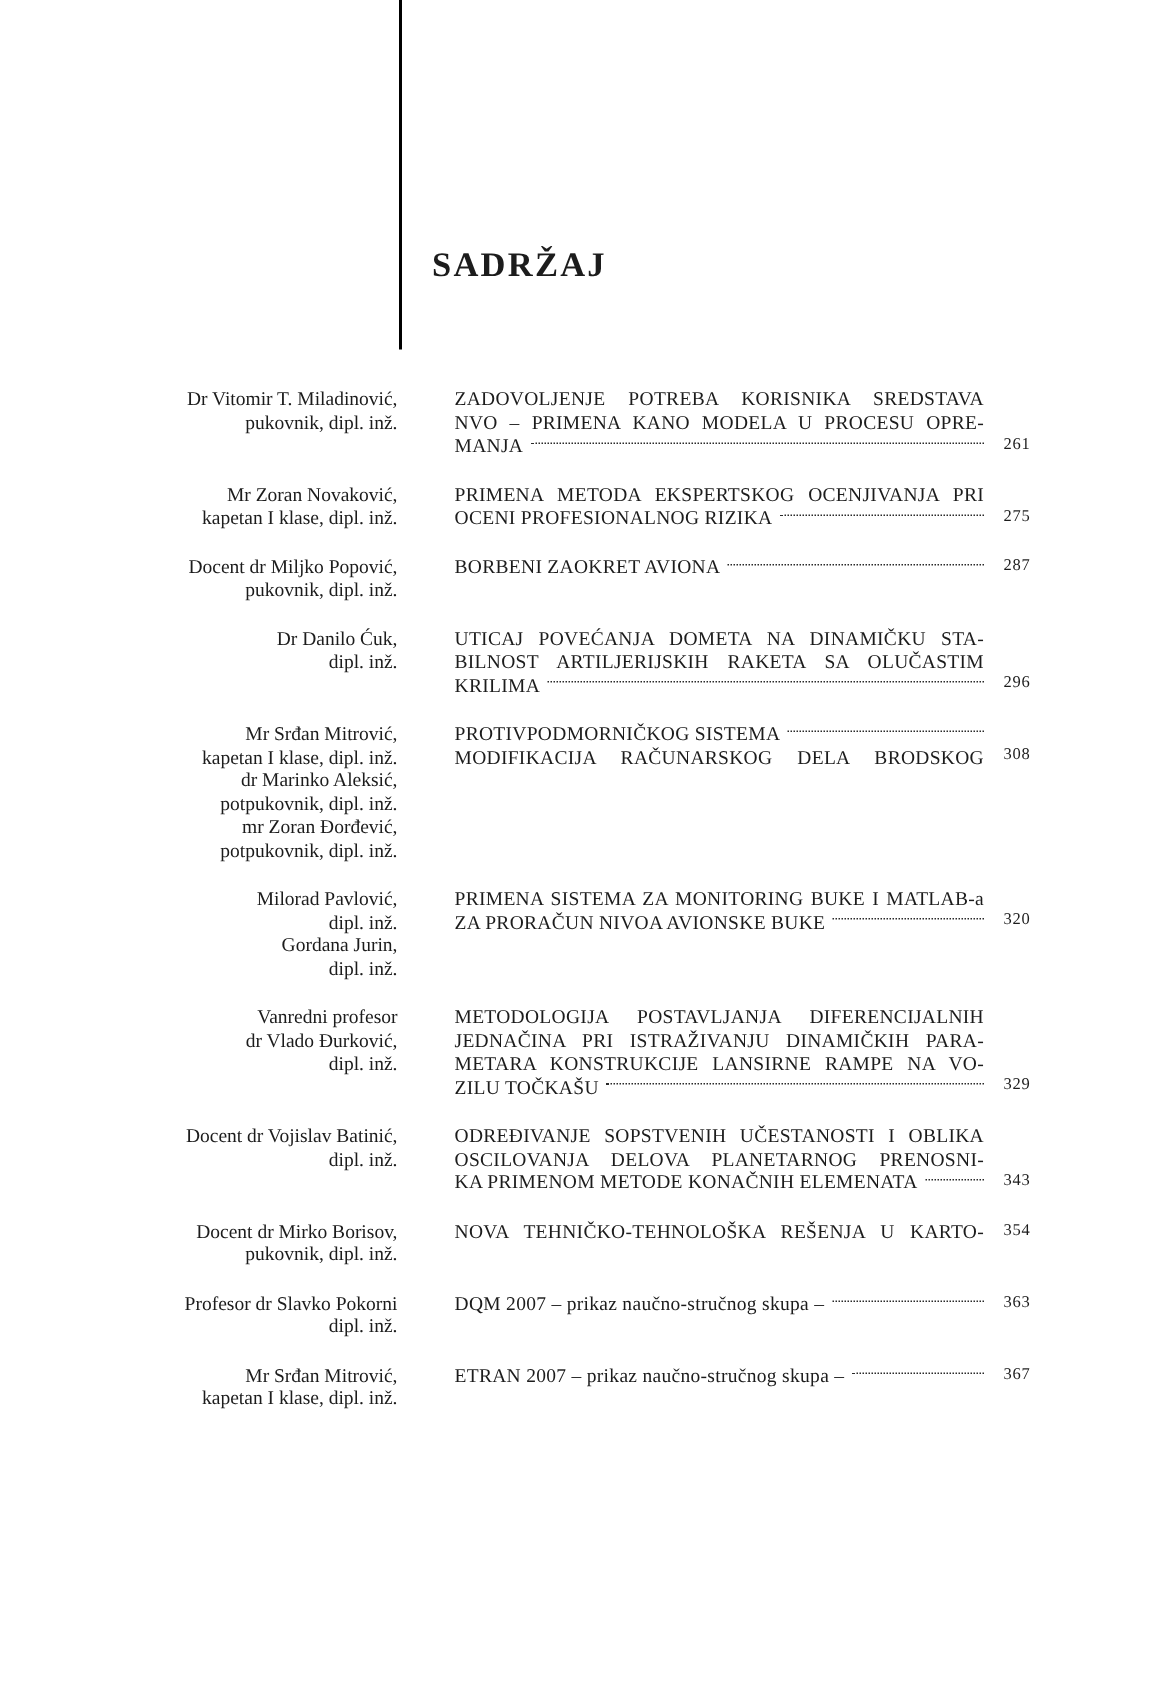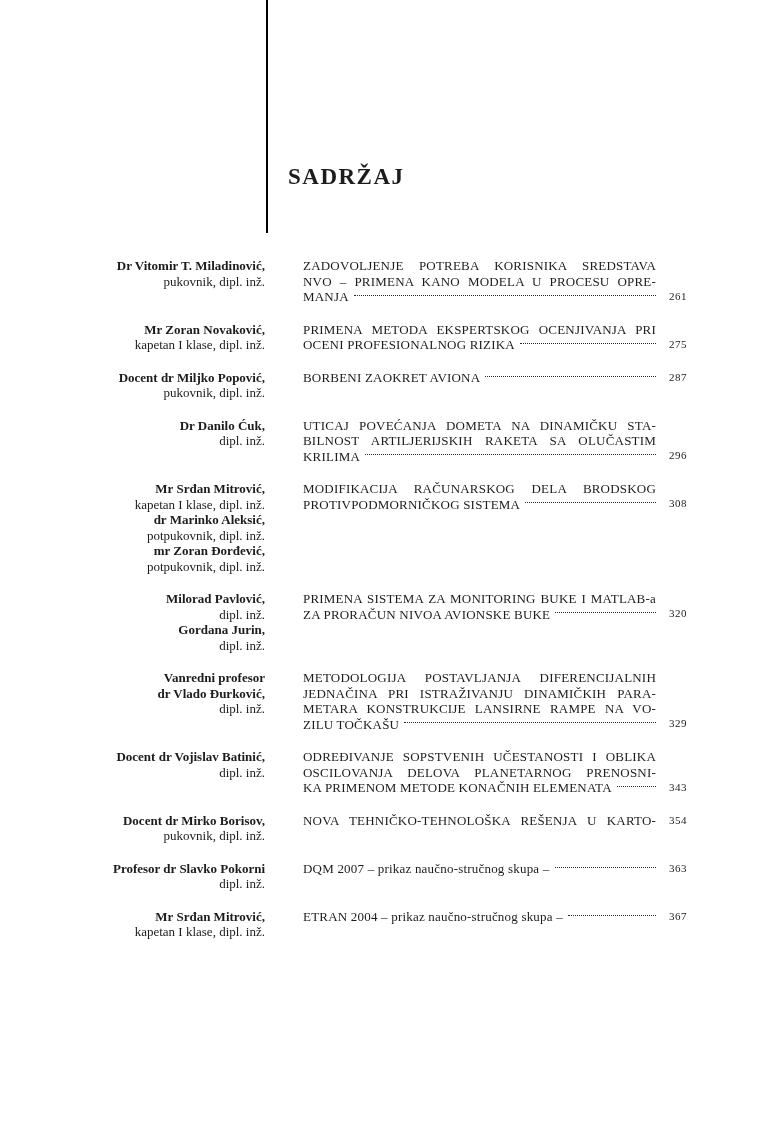--- a/index.html
+++ b/index.html
@@ -45,21 +45,21 @@
   }
   .authors {
     width: 265px;
     text-align: right;
     flex: none;
   }
   .aline {
     font-size: 13px;
     line-height: 15.5px;
   }
-  .aline.b { font-weight: bold; }
+  .aline.b { font-weight: normal; }
   .twrap {
     display: flex;
     align-items: flex-end;
     margin-left: 22px;
     flex: none;
     width: 400px;
   }
   .titleblock {
     width: 353px;
     flex: none;
@@ -181,25 +181,25 @@
     <div class="authors">
       <div class="aline b">Mr Srđan Mitrović,</div>
       <div class="aline">kapetan I klase, dipl. inž.</div>
       <div class="aline b">dr Marinko Aleksić,</div>
       <div class="aline">potpukovnik, dipl. inž.</div>
       <div class="aline b">mr Zoran Đorđević,</div>
       <div class="aline">potpukovnik, dipl. inž.</div>
     </div>
     <div class="twrap">
       <div class="titleblock">
+        <div class="tline last">
+            <span class="ttext">PROTIVPODMORNIČKOG SISTEMA</span>
+            <span class="dots"></span>
+          </div>
         <div class="tline full">MODIFIKACIJA RAČUNARSKOG DELA BRODSKOG</div>
-        <div class="tline last">
-            <span class="ttext">PROTIVPODMORNIČKOG SISTEMA</span>
-            <span class="dots"></span>
-          </div>
       </div>
       <div class="page">308</div>
     </div>
   </div>
 
   <div class="row">
     <div class="authors">
       <div class="aline b">Milorad Pavlović,</div>
       <div class="aline">dipl. inž.</div>
       <div class="aline b">Gordana Jurin,</div>
@@ -285,21 +285,21 @@
   </div>
 
   <div class="row">
     <div class="authors">
       <div class="aline b">Mr Srđan Mitrović,</div>
       <div class="aline">kapetan I klase, dipl. inž.</div>
     </div>
     <div class="twrap">
       <div class="titleblock">
         <div class="tline last">
-            <span class="ttext">ETRAN 2004 – prikaz naučno-stručnog skupa –</span>
+            <span class="ttext">ETRAN 2007 – prikaz naučno-stručnog skupa –</span>
             <span class="dots"></span>
           </div>
       </div>
       <div class="page">367</div>
     </div>
   </div>
 
 </div>
 
 </body></html>

